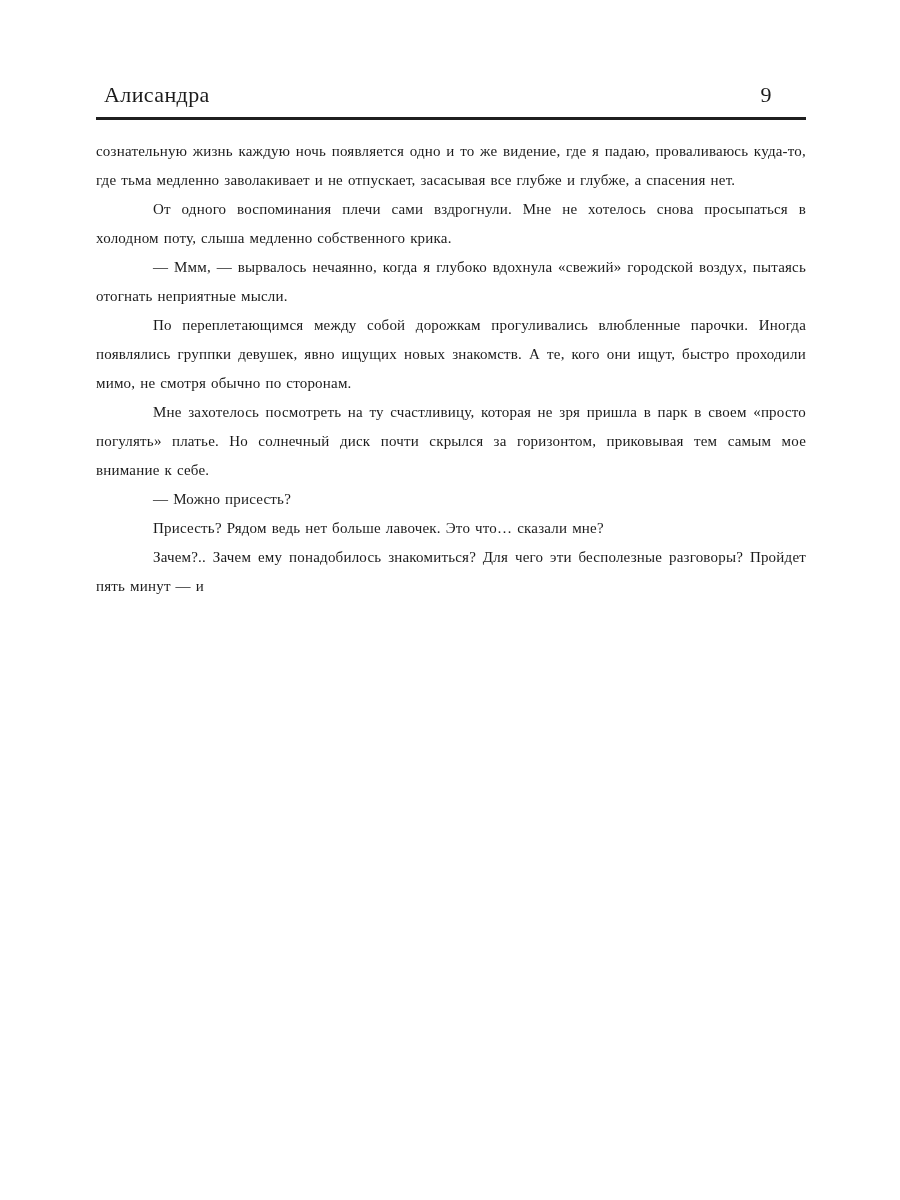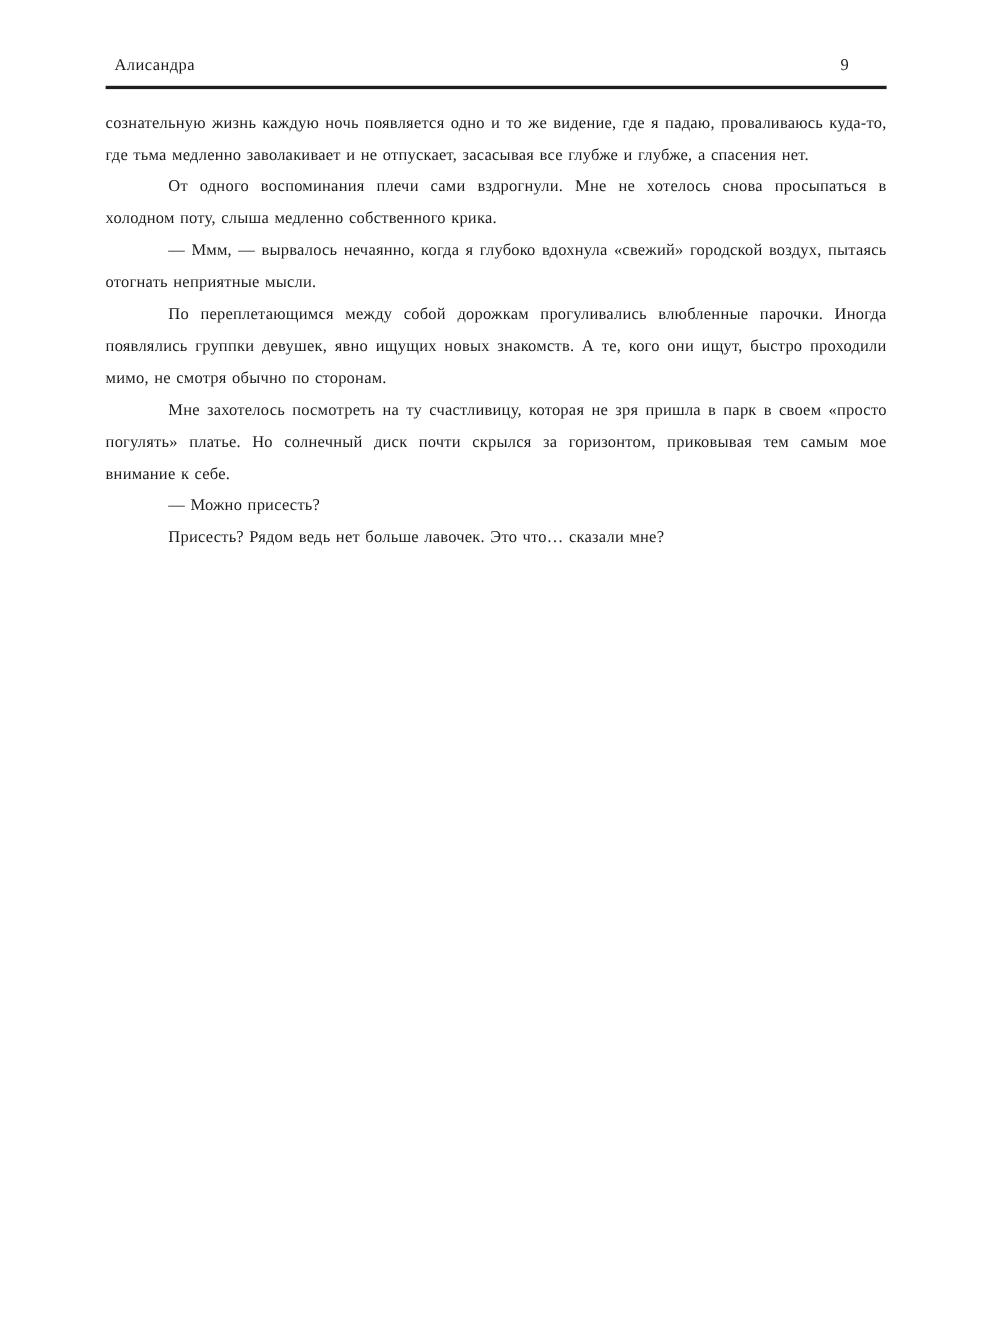--- a/index.html
+++ b/index.html
@@ -16,23 +16,24 @@
     padding: 52px 94px 0 96px;
     background: #ffffff;
     font-family: "Liberation Serif", "DejaVu Serif", serif;
     color: #1b1b1b;
     overflow: hidden;
   }
   .page-header {
     display: flex;
     justify-content: space-between;
     align-items: baseline;
-    font-size: 15px;
+    font-size: 22px;
     letter-spacing: 0.4px;
     padding: 0 0 9px 0;
+    margin-top: 30px;
   }
   .header-title {
     padding-left: 8px;
   }
   .page-number {
     padding-right: 34px;
   }
   .header-rule {
     height: 3px;
     background: #1f1f1f;
@@ -66,15 +67,16 @@
   <div class="header-rule"></div>
 
   <main class="page-body">
     <p class="para no-indent">сознательную жизнь каждую ночь появляется одно и то же видение, где я падаю, проваливаюсь куда-то, где тьма медленно заволакивает и не отпускает, засасывая все глубже и глубже, а спасения нет.</p>
     <p class="para">От одного воспоминания плечи сами вздрогнули. Мне не хотелось снова просыпаться в холодном поту, слыша медленно собственного крика.</p>
     <p class="para">— Ммм, — вырвалось нечаянно, когда я глубоко вдохнула «свежий» городской воздух, пытаясь отогнать неприятные мысли.</p>
     <p class="para">По переплетающимся между собой дорожкам прогуливались влюбленные парочки. Иногда появлялись группки девушек, явно ищущих новых знакомств. А те, кого они ищут, быстро проходили мимо, не смотря обычно по сторонам.</p>
     <p class="para">Мне захотелось посмотреть на ту счастливицу, которая не зря пришла в парк в своем «просто погулять» платье. Но солнечный диск почти скрылся за горизонтом, приковывая тем самым мое внимание к себе.</p>
     <p class="para">— Можно присесть?</p>
     <p class="para">Присесть? Рядом ведь нет больше лавочек. Это что… сказали мне?</p>
+    <p class="para">Зачем?.. Зачем ему понадобилось знакомиться? Для чего эти бесполезные разговоры? Пройдет пять минут — и</p>
   </main>
 
 </div>
 
 </body></html>

